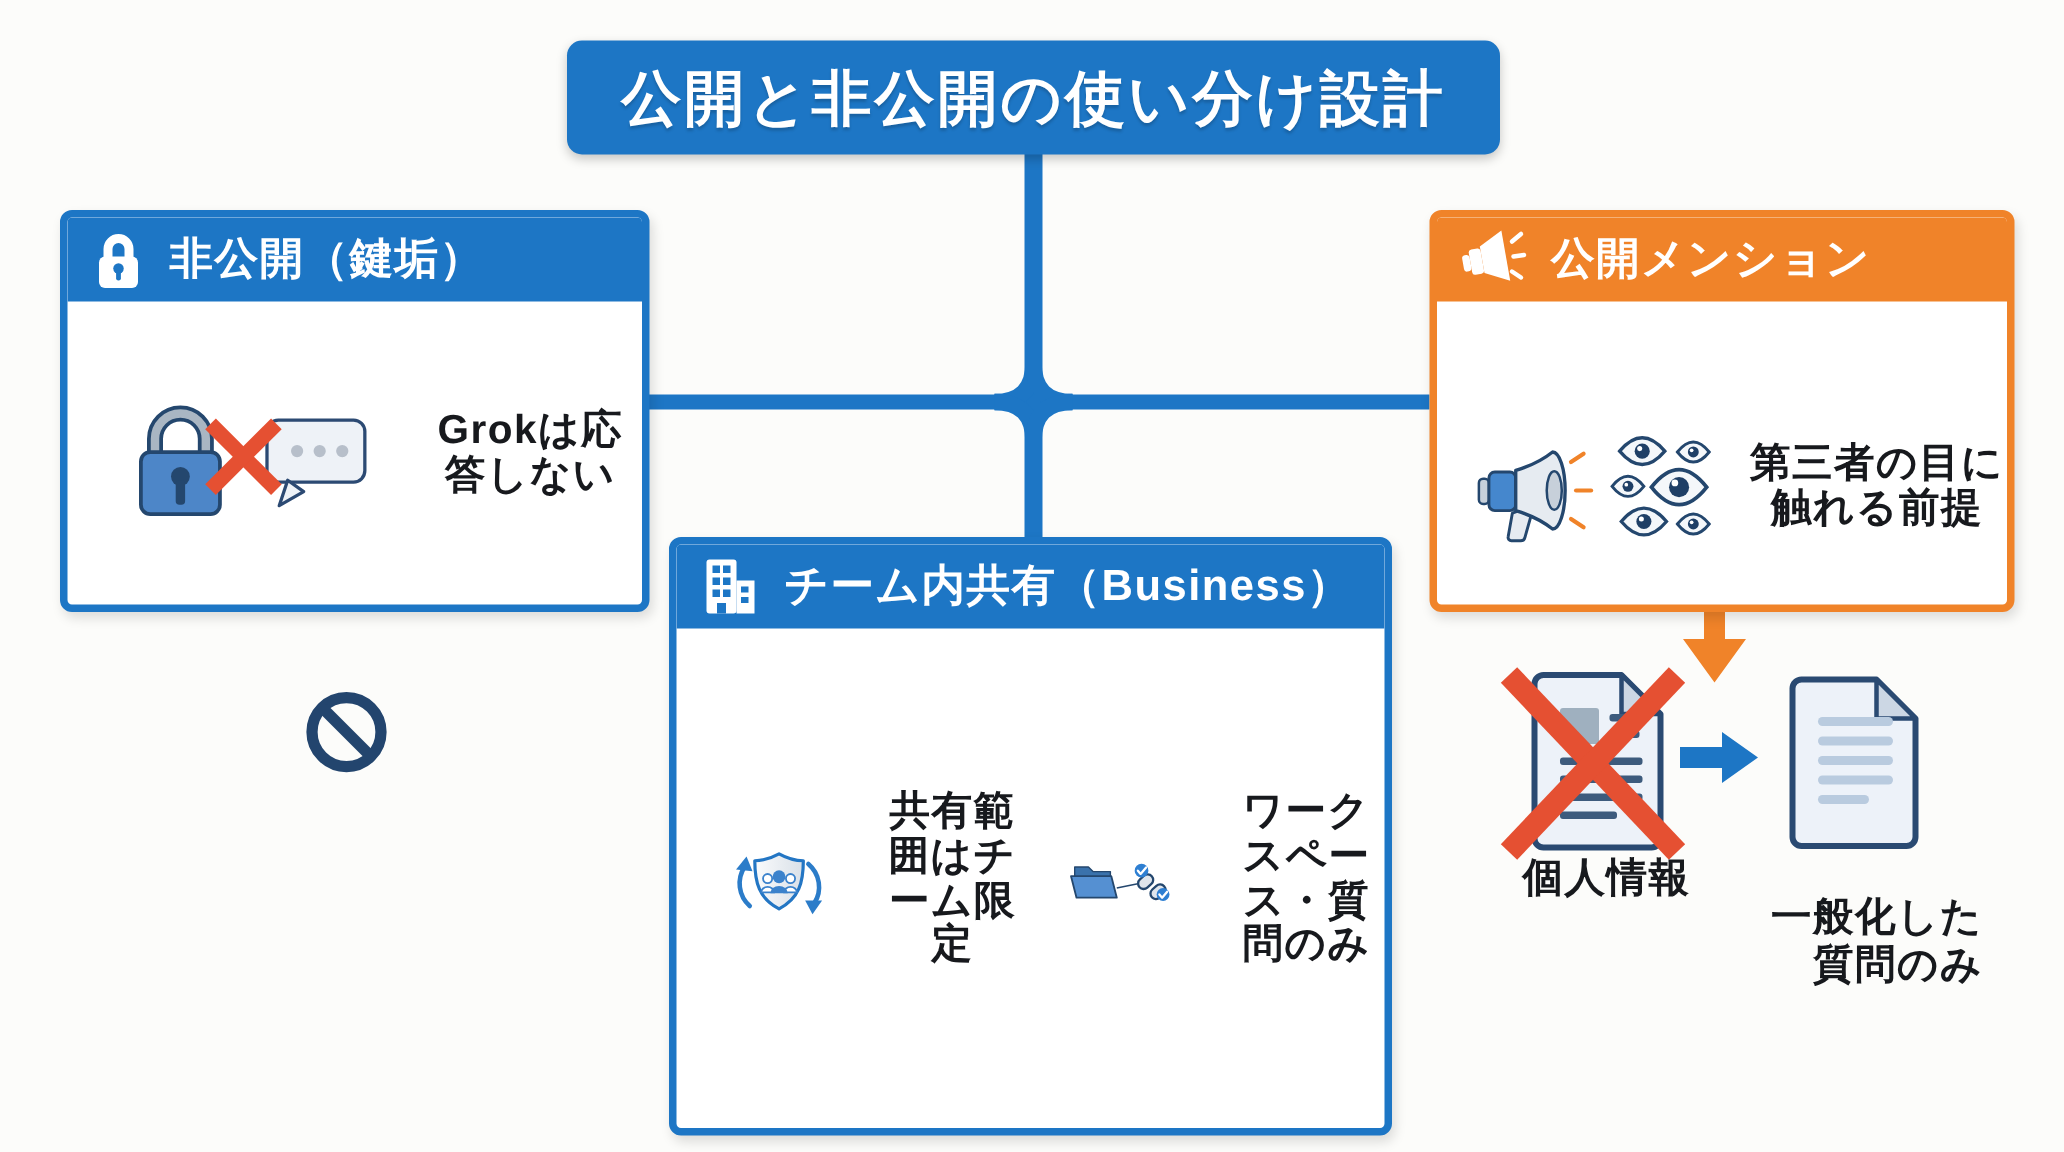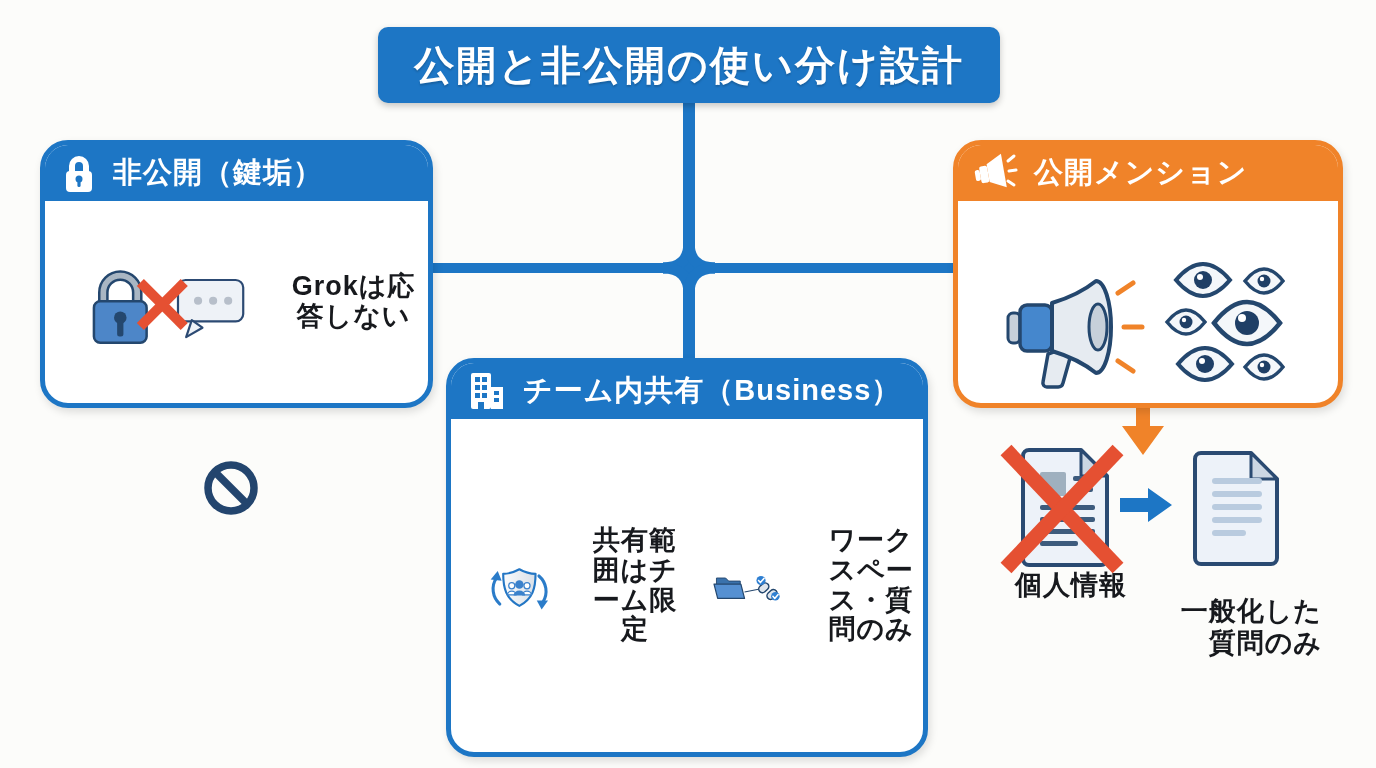--- a/index.html
+++ b/index.html
@@ -19,21 +19,21 @@
     display:flex;align-items:center;justify-content:center;
     box-shadow:0 3px 7px rgba(0,0,0,.22);z-index:2;
   }
   .title-box span{
     color:#fff;font-size:40px;font-weight:800;letter-spacing:2px;
     text-shadow:0 2px 2px rgba(0,0,0,.18);
   }
 
   .box{
     position:absolute;background:#fff;
-    border:5px solid var(--blue,#1d76c5);border-radius:28px;
+    border:5px solid var(--blue,#1d76c5);border-radius:8px;
     box-shadow:2px 4px 8px rgba(0,0,0,.13);
     display:flex;flex-direction:column;overflow:hidden;z-index:1;
   }
   .box.public{border-color:var(--orange,#f08329);gap:44px;}
   .box-header{
     background:var(--blue,#1d76c5);color:#fff;height:56px;flex:0 0 56px;
     display:flex;align-items:center;gap:16px;padding:0 16px;
   }
   .box.public .box-header{background:var(--orange,#f08329);}
   .box-header .hlabel{font-size:29px;font-weight:800;letter-spacing:1px;}
@@ -267,20 +267,21 @@
           <circle cx="289" cy="66" r="12" fill="#1f3f66"></circle>
             <circle cx="284" cy="61" r="4" fill="#fff"></circle>
           <path d="M220 107 Q247 75 274 107 Q247 139 220 107 Z" fill="#f4f7fa" stroke="#24476e" stroke-width="4"></path>
           <circle cx="247" cy="107" r="9" fill="#1f3f66"></circle>
             <circle cx="244" cy="104" r="3" fill="#fff"></circle>
           <path d="M287 110 Q306 86 325 110 Q306 134 287 110 Z" fill="#f4f7fa" stroke="#24476e" stroke-width="3.5"></path>
           <circle cx="306" cy="110" r="6.5" fill="#1f3f66"></circle>
             <circle cx="304" cy="108" r="2.2" fill="#fff"></circle>
         </g>
       </svg>
+      <div class="caption">第三者の目に触れる前提</div>
     </div>
   </div>
 
   <div class="flow-label ng-label">個人情報</div>
   <div class="flow-label ok-label">
     <div>一般化した</div>
     <div>質問のみ</div>
   </div>
 
 </div>

